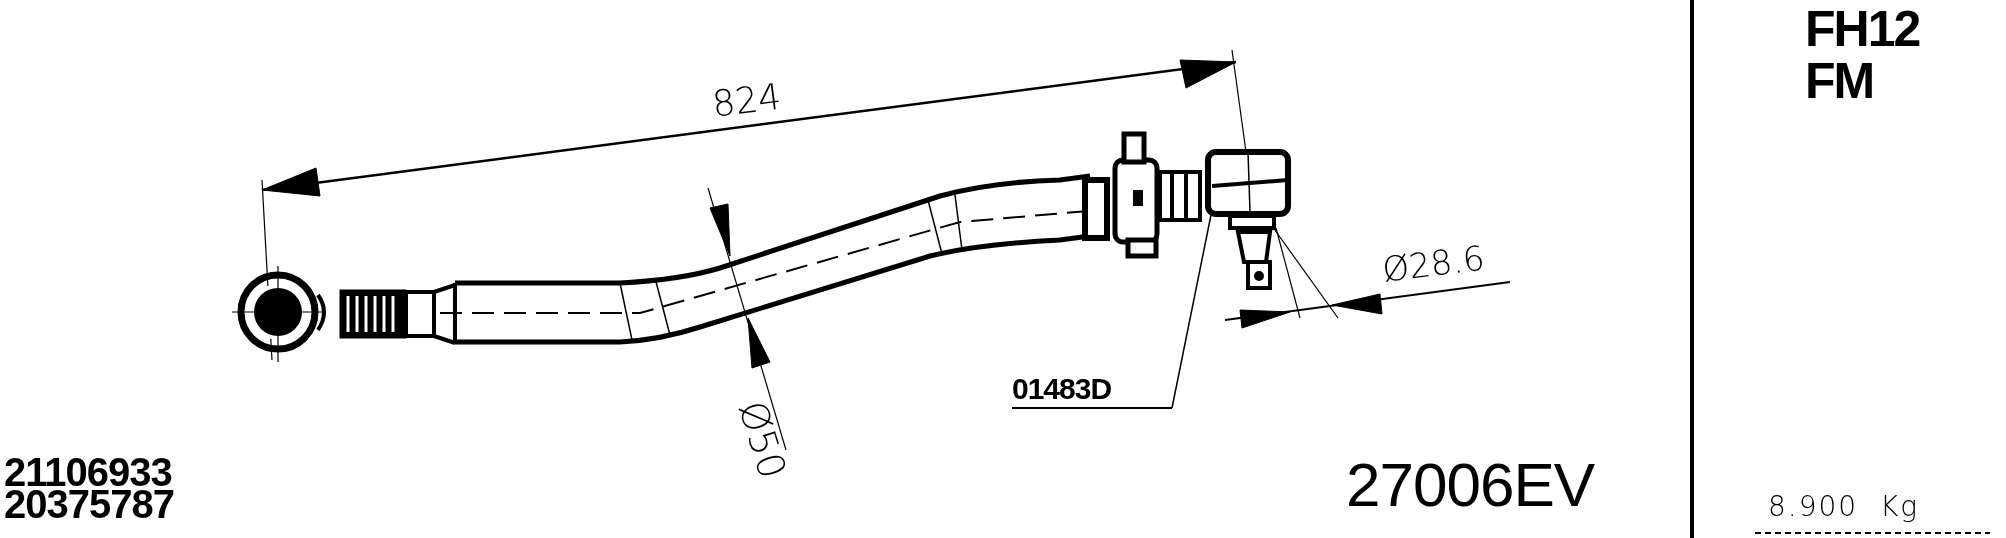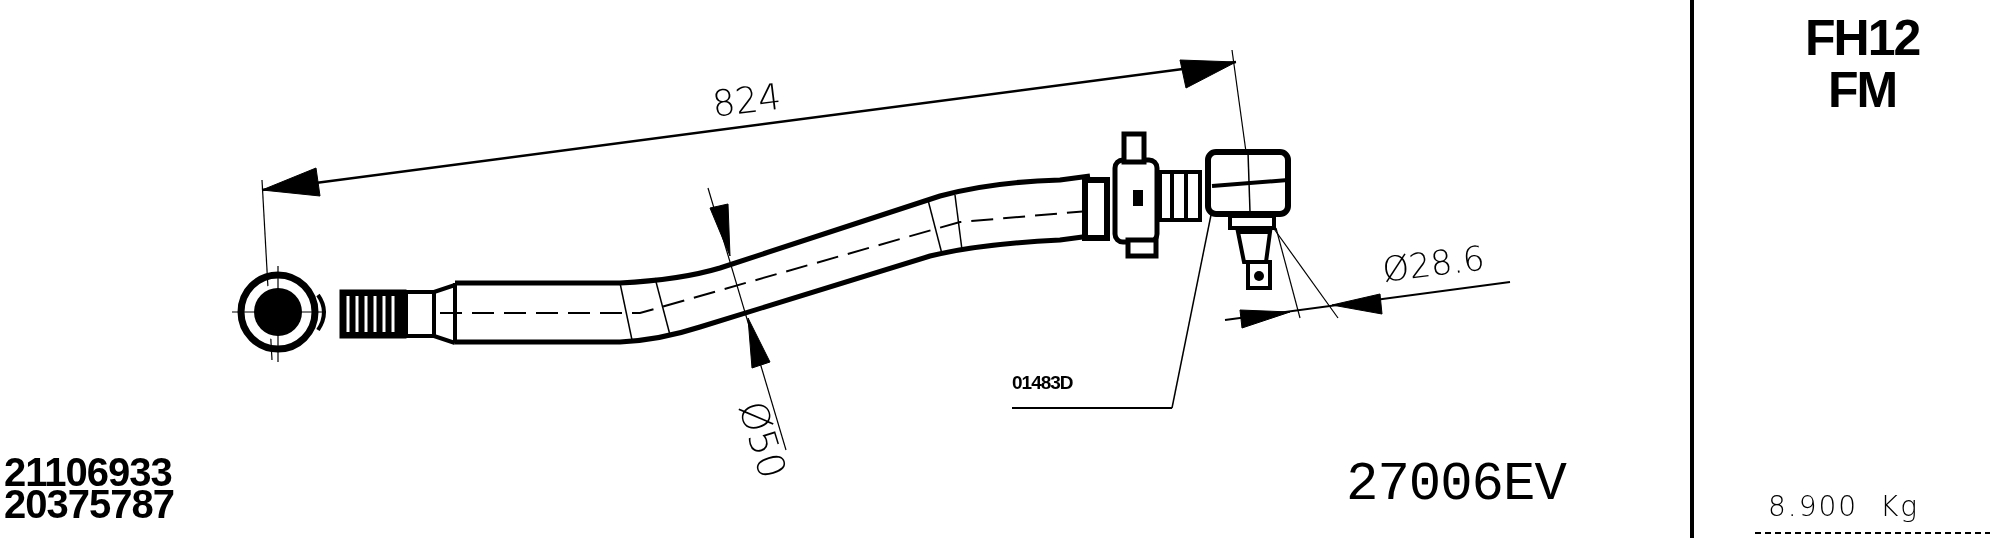--- a/index.html
+++ b/index.html
@@ -1,21 +1,21 @@
 <!DOCTYPE html>
 <html><head>
 <meta charset="utf-8">
 <style>
   html, body { margin: 0; padding: 0; background: #ffffff; }
   body { width: 2006px; height: 538px; position: relative; overflow: hidden; font-family: "Liberation Sans", sans-serif; color: #000; }
   .abs { position: absolute; }
   .part-no { font-family: "Liberation Sans", sans-serif; font-weight: bold; font-size: 40px; line-height: 32px; letter-spacing: -1px; }
   .model { font-family: "Liberation Sans", sans-serif; font-weight: bold; font-size: 50px; line-height: 52px; letter-spacing: -2px; }
-  .code { font-family: Liberation Mono, monospace; font-size: 54px; line-height: 74px; letter-spacing: -1px; }
-  .ref { font-family: "Liberation Sans", sans-serif; font-weight: bold; font-size: 19px; letter-spacing: -1px; }
+  .code { font-family: Liberation Sans, sans-serif; font-size: 62px; line-height: 74px; letter-spacing: -1px; }
+  .ref { font-family: "Liberation Sans", sans-serif; font-weight: bold; font-size: 30px; letter-spacing: -1px; }
   .dim { font-family: "DejaVu Sans", sans-serif; font-weight: 200; }
   .weight { font-family: "DejaVu Sans", sans-serif; font-size: 28px; letter-spacing: 2px; font-weight: 200; }
   svg { position: absolute; left: 0; top: 0; }
 </style>
 </head>
 <body>
 
 <svg width="2006" height="538" viewBox="0 0 2006 538">
 
   <g stroke="#000" fill="#000">
@@ -106,18 +106,18 @@
 
 <div class="abs ref" style="left:1012px; top:372px;">01483D</div>
 
 <div class="abs" style="left:4px; top:456px;">
   <div class="part-no">21106933</div>
   <div class="part-no">20375787</div>
 </div>
 
 <div class="abs code" style="left:1346px; top:448px;">27006EV</div>
 
-<div class="abs" style="left:1805px; top:12px;text-align:center;">
+<div class="abs" style="left:1805px; top:3px;">
   <div class="model">FH12</div>
   <div class="model">FM</div>
 </div>
 
 <div class="abs weight" style="left:1768px; top:490px; white-space:pre;">8.900  Kg</div>
 
 </body></html>

